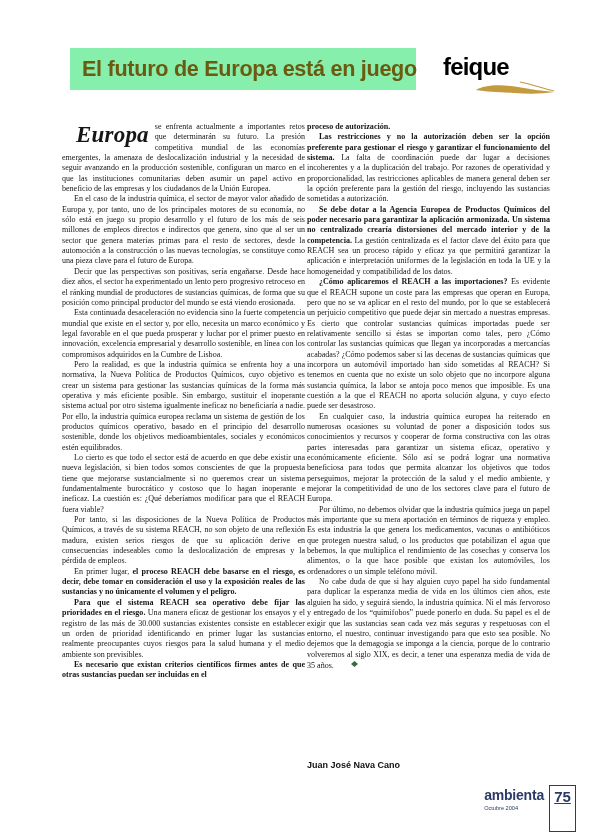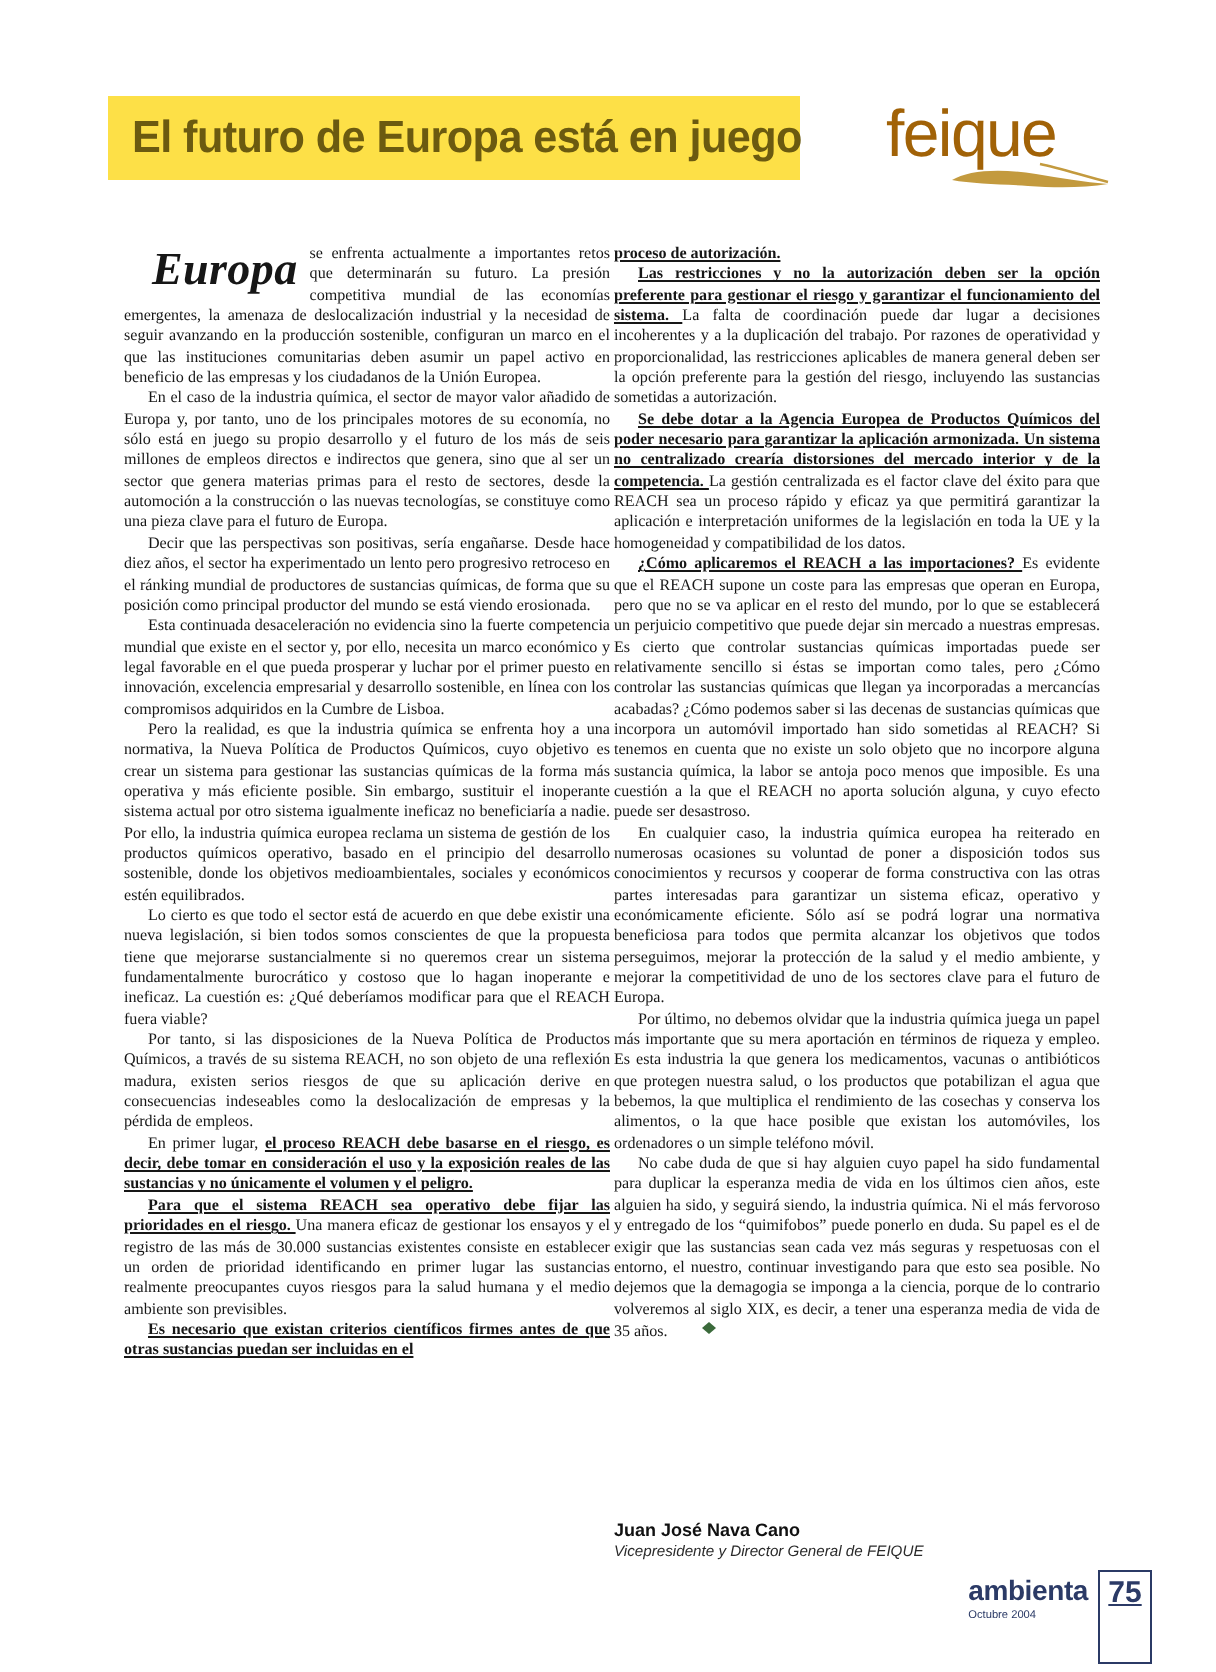--- a/index.html
+++ b/index.html
@@ -17,23 +17,23 @@
   }
 
   
   #header {
     position: absolute;
     left: 0; top: 0;
     width: 608px; height: 110px;
   }
   #title-banner {
     position: absolute;
-    left: 54px; top: 48px;
+    left: 70px; top: 48px;
     width: 346px; height: 42px;
-    background: #fde047;
+    background: #86efac;
     display: flex;
     align-items: center;
     padding-left: 12px;
     box-sizing: border-box;
   }
   #title-text {
     font-family: "Liberation Sans", "DejaVu Sans", sans-serif;
     font-weight: bold;
     font-size: 22.5px;
     letter-spacing: -0.3px;
@@ -46,23 +46,23 @@
   
   #feique-logo {
     position: absolute;
     left: 443px; top: 52px;
     width: 118px; height: 46px;
   }
   #feique-wordmark {
     position: absolute;
     left: 0; top: 0;
     font-family: "Liberation Sans", "DejaVu Sans", sans-serif;
-    font-weight: normal;
-    font-size: 33px;
-    color: #a16207;
+    font-weight: bold;
+    font-size: 24px;
+    color: #000000;
     letter-spacing: -0.8px;
     line-height: 30px;
   }
   #feique-swoosh {
     position: absolute;
     left: 31px; top: 27px;
     width: 82px; height: 16px;
   }
 
   
@@ -78,21 +78,21 @@
     color: #161616;
   }
   #col-left { left: 62px; }
   #col-right { left: 307px; }
 
   .column p {
     margin: 0;
     text-indent: 12px;
   }
   .column p.no-indent { text-indent: 0; }
-  .bold { font-weight: bold; text-decoration: underline; }
+  .bold { font-weight: bold; }
 
   
   #dropcap-word {
     font-size: 23px;
     font-weight: bold;
     font-style: italic;
     line-height: 23px;
     float: left;
     margin: 0 6px 0 14px;
     position: relative;
@@ -221,21 +221,20 @@
     <p><span class="bold">¿Cómo aplicaremos el REACH a las importaciones? </span><span>Es evidente que el REACH supone un coste para las empresas que operan en Europa, pero que no se va aplicar en el resto del mundo, por lo que se establecerá un perjuicio competitivo que puede dejar sin mercado a nuestras empresas. Es cierto que controlar sustancias químicas importadas puede ser relativamente sencillo si éstas se importan como tales, pero ¿Cómo controlar las sustancias químicas que llegan ya incorporadas a mercancías acabadas? ¿Cómo podemos saber si las decenas de sustancias químicas que incorpora un automóvil importado han sido sometidas al REACH? Si tenemos en cuenta que no existe un solo objeto que no incorpore alguna sustancia química, la labor se antoja poco menos que imposible. Es una cuestión a la que el REACH no aporta solución alguna, y cuyo efecto puede ser desastroso.</span></p>
     <p><span>En cualquier caso, la industria química europea ha reiterado en numerosas ocasiones su voluntad de poner a disposición todos sus conocimientos y recursos y cooperar de forma constructiva con las otras partes interesadas para garantizar un sistema eficaz, operativo y económicamente eficiente. Sólo así se podrá lograr una normativa beneficiosa para todos que permita alcanzar los objetivos que todos perseguimos, mejorar la protección de la salud y el medio ambiente, y mejorar la competitividad de uno de los sectores clave para el futuro de Europa.</span></p>
     <p><span>Por último, no debemos olvidar que la industria química juega un papel más importante que su mera aportación en términos de riqueza y empleo. Es esta industria la que genera los medicamentos, vacunas o antibióticos que protegen nuestra salud, o los productos que potabilizan el agua que bebemos, la que multiplica el rendimiento de las cosechas y conserva los alimentos, o la que hace posible que existan los automóviles, los ordenadores o un simple teléfono móvil.</span></p>
     <p><span>No cabe duda de que si hay alguien cuyo papel ha sido fundamental para duplicar la esperanza media de vida en los últimos cien años, este alguien ha sido, y seguirá siendo, la industria química. Ni el más fervoroso y entregado de los “quimifobos” puede ponerlo en duda. Su papel es el de exigir que las sustancias sean cada vez más seguras y respetuosas con el entorno, el nuestro, continuar investigando para que esto sea posible. No dejemos que la demagogia se imponga a la ciencia, porque de lo contrario volveremos al siglo XIX, es decir, a tener una esperanza media de vida de 35 años.</span> <span class="end-mark"><svg width="7" height="6" viewBox="0 0 7 6">
           <path d="M0 3 L3.5 0 L7 3 L3.5 6 Z" fill="#3b6a3b"></path>
         </svg></span></p>
   </div>
 
 <div id="signature">
   <div id="author-name">Juan José Nava Cano</div>
-  <div id="author-role">Vicepresidente y Director General de FEIQUE</div>
 </div>
 
 <div id="footer">
   <div id="footer-brand-block">
     <div id="footer-brand">ambienta</div>
     <div id="footer-date">Octubre 2004</div>
   </div>
   <div id="footer-page-box">
     <div id="footer-page-number">75</div>
   </div>

